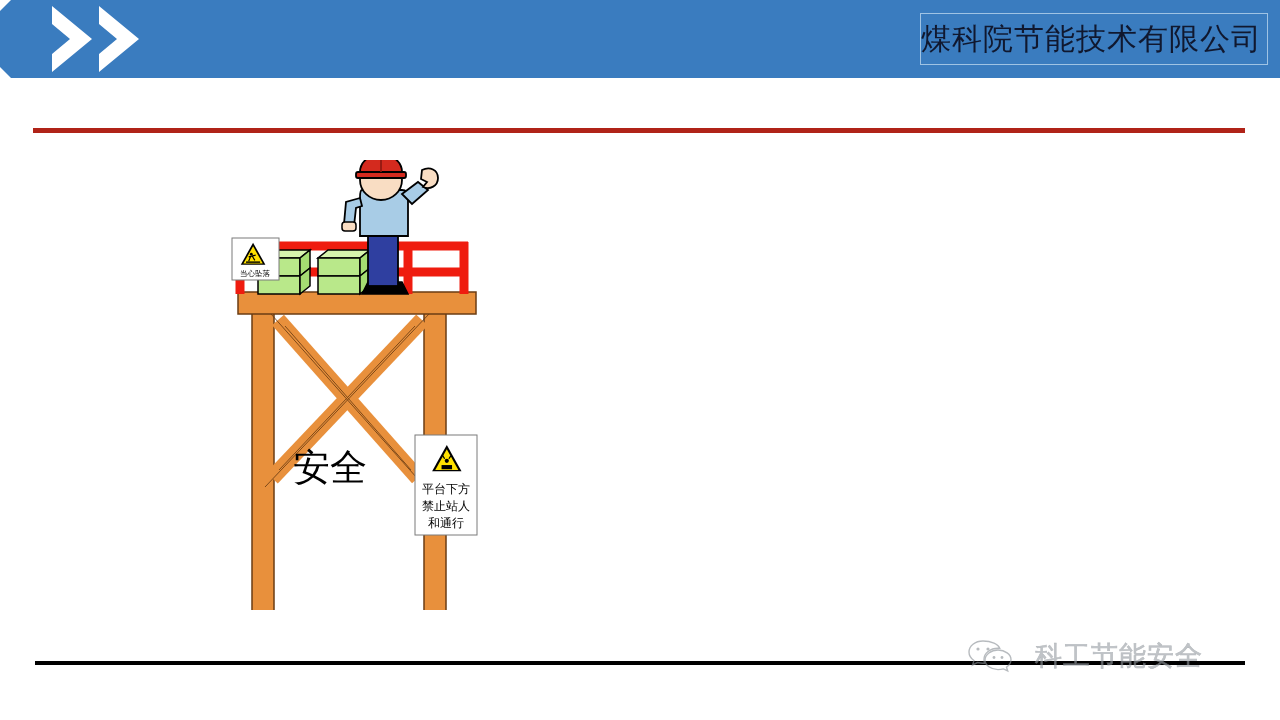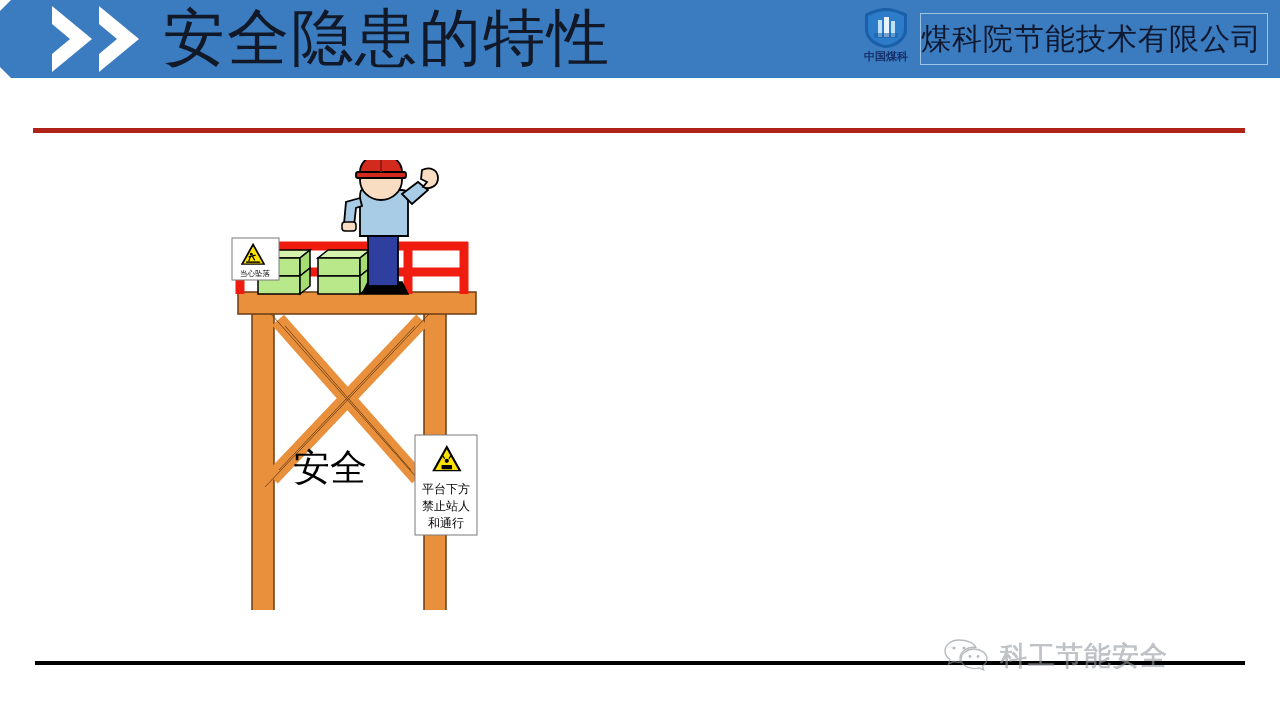--- a/index.html
+++ b/index.html
@@ -85,22 +85,22 @@
     position:absolute; left:664px; top:228px; width:500px;
     font-family:"Liberation Sans", sans-serif;
     font-size:70px; font-weight:400; line-height:84px;
     color:#000000; letter-spacing:1px;
     word-break:break-all;
   }
   .statement .hl { color:#e60012; }
 
   
   .watermark {
-    position:absolute; left:944px; top:638px;
-    display:flex; align-items:flex-start; gap:12px;
+    position:absolute; left:968px; top:638px;
+    display:flex; align-items:center; gap:23px;
     opacity:0.62;
   }
   .wm-icon { width:44px; height:34px; }
   .wm-text {
     font-family:"Liberation Sans", sans-serif;
     font-size:27px; color:#9aa0a6; letter-spacing:1px; white-space:nowrap;
     -webkit-text-stroke:0.6px #8c9298;
   }
 </style>
 </head>
@@ -118,35 +118,21 @@
           <path d="M4 2 L44 35 L4 68 L4 50 L22 35 L4 20 Z" fill="#ffffff"></path>
         </svg>
       </div>
       <div class="chev chev2">
         <svg width="54" height="70" viewBox="0 0 54 70">
           <path d="M4 2 L44 35 L4 68 L4 50 L22 35 L4 20 Z" fill="#ffffff"></path>
         </svg>
       </div>
     </div>
 
-    <div class="header-title">安全隐患的特性</div>
-
-    <div class="logo-wrap">
-      <div class="logo-mark">
-        <svg width="48" height="42" viewBox="0 0 48 42">
-          <path d="M24 1 C34 1 45 7 45 7 L45 22 C45 33 35 40 24 41 C13 40 3 33 3 22 L3 7 C3 7 14 1 24 1 Z" fill="#1a5fa8"></path>
-          <path d="M24 4 C33 4 42 9 42 9 L42 22 C42 31 33 37 24 38 C15 37 6 31 6 22 L6 9 C6 9 15 4 24 4 Z" fill="#2d7cc9"></path>
-          <path d="M16 13 L20 13 L20 30 L16 30 Z" fill="#bfe0f5"></path>
-          <path d="M22 10 L27 10 L27 30 L22 30 Z" fill="#e8f4fd"></path>
-          <path d="M29 14 L33 14 L33 30 L29 30 Z" fill="#bfe0f5"></path>
-          <path d="M12 26 L36 26 L36 31 L12 31 Z" fill="#1a5fa8" opacity="0.55"></path>
-        </svg>
-      </div>
-      <div class="logo-sub">中国煤科</div>
-    </div>
+
 
     <div class="company-box">
       <span class="company-name">煤科院节能技术有限公司</span>
     </div>
   </div>
 
   <div class="rule-red"></div>
   <div class="rule-black"></div>
 
   <div class="illus">

